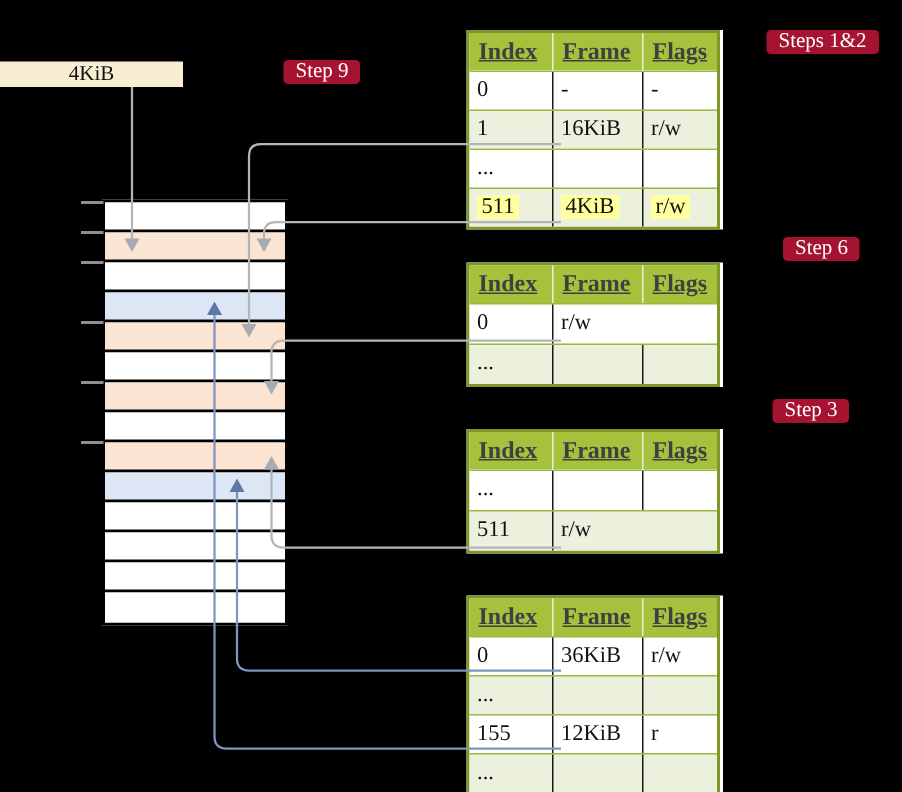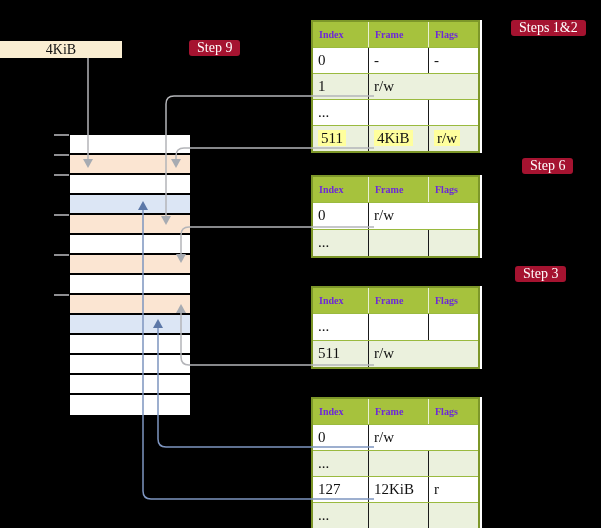--- a/index.html
+++ b/index.html
@@ -28,22 +28,22 @@
   .tick{position:absolute;left:54px;width:15px;height:2px;background:#8f8f92;}
 
   
   .ptable{position:absolute;left:311px;width:165px;border:2px solid #7d9729;background:#fff;}
   .ptable::after{content:"";position:absolute;right:-4px;top:-2px;bottom:-2px;width:2px;background:#fff;}
   .table-1{top:20px;}
   .table-2{top:175px;}
   .table-3{top:286px;}
   .table-4{top:397px;}
   .thead{display:grid;grid-template-columns:55px 60px 50px;height:25px;background:#a6c23d;}
-  .thead .cell{color:#6d28d9;font-weight:bold;font-size:10px;line-height:25px;padding-left:6px;
-               border-left:1px solid #e9f0d2;box-sizing:border-box;overflow:hidden;}
+  .thead .cell{color:#404040;font-weight:bold;font-size:16px;line-height:25px;padding-left:6px;
+               border-left:1px solid #e9f0d2;box-sizing:border-box;overflow:hidden;text-decoration:underline;}
   .thead .cell:first-child{border-left:none;}
   .trow{display:grid;grid-template-columns:55px 60px 50px;height:26px;border-top:1px solid #9aba3f;box-sizing:border-box;}
   .table-2 .trow,.table-3 .trow{height:27px;}
   .trow.white{background:#ffffff;}
   .trow.green{background:#ebf1dd;}
   .trow .cell{color:#111;font-size:15px;line-height:25px;padding-left:5px;border-left:1px solid #1a1a1a;
               box-sizing:border-box;white-space:nowrap;overflow:hidden;}
   .trow .cell:first-child{border-left:none;}
   .hl{background:#ffff9d;padding:0 3px;}
 
@@ -94,20 +94,21 @@
         <div class="cell">Frame</div>
         <div class="cell">Flags</div>
       </div>
       <div class="trow white">
         <div class="cell">0</div>
         <div class="cell">-</div>
         <div class="cell">-</div>
       </div>
       <div class="trow green">
         <div class="cell">1</div>
+        <div class="cell">16KiB</div>
         <div class="cell">r/w</div>
       </div>
       <div class="trow white">
         <div class="cell">...</div>
         <div class="cell"></div>
         <div class="cell"></div>
       </div>
       <div class="trow green">
         <div class="cell"><span class="hl">511</span></div>
         <div class="cell"><span class="hl">4KiB</span></div>
@@ -147,29 +148,30 @@
       </div>
     </div>
   <div class="ptable table-4">
       <div class="thead">
         <div class="cell">Index</div>
         <div class="cell">Frame</div>
         <div class="cell">Flags</div>
       </div>
       <div class="trow white">
         <div class="cell">0</div>
-        <div class="cell">r/w</div>
-      </div>
-      <div class="trow green">
-        <div class="cell">...</div>
-        <div class="cell"></div>
-        <div class="cell"></div>
-      </div>
-      <div class="trow white">
-        <div class="cell">127</div>
+        <div class="cell">36KiB</div>
+        <div class="cell">r/w</div>
+      </div>
+      <div class="trow green">
+        <div class="cell">...</div>
+        <div class="cell"></div>
+        <div class="cell"></div>
+      </div>
+      <div class="trow white">
+        <div class="cell">155</div>
         <div class="cell">12KiB</div>
         <div class="cell">r</div>
       </div>
       <div class="trow green">
         <div class="cell">...</div>
         <div class="cell"></div>
         <div class="cell"></div>
       </div>
     </div>
 

